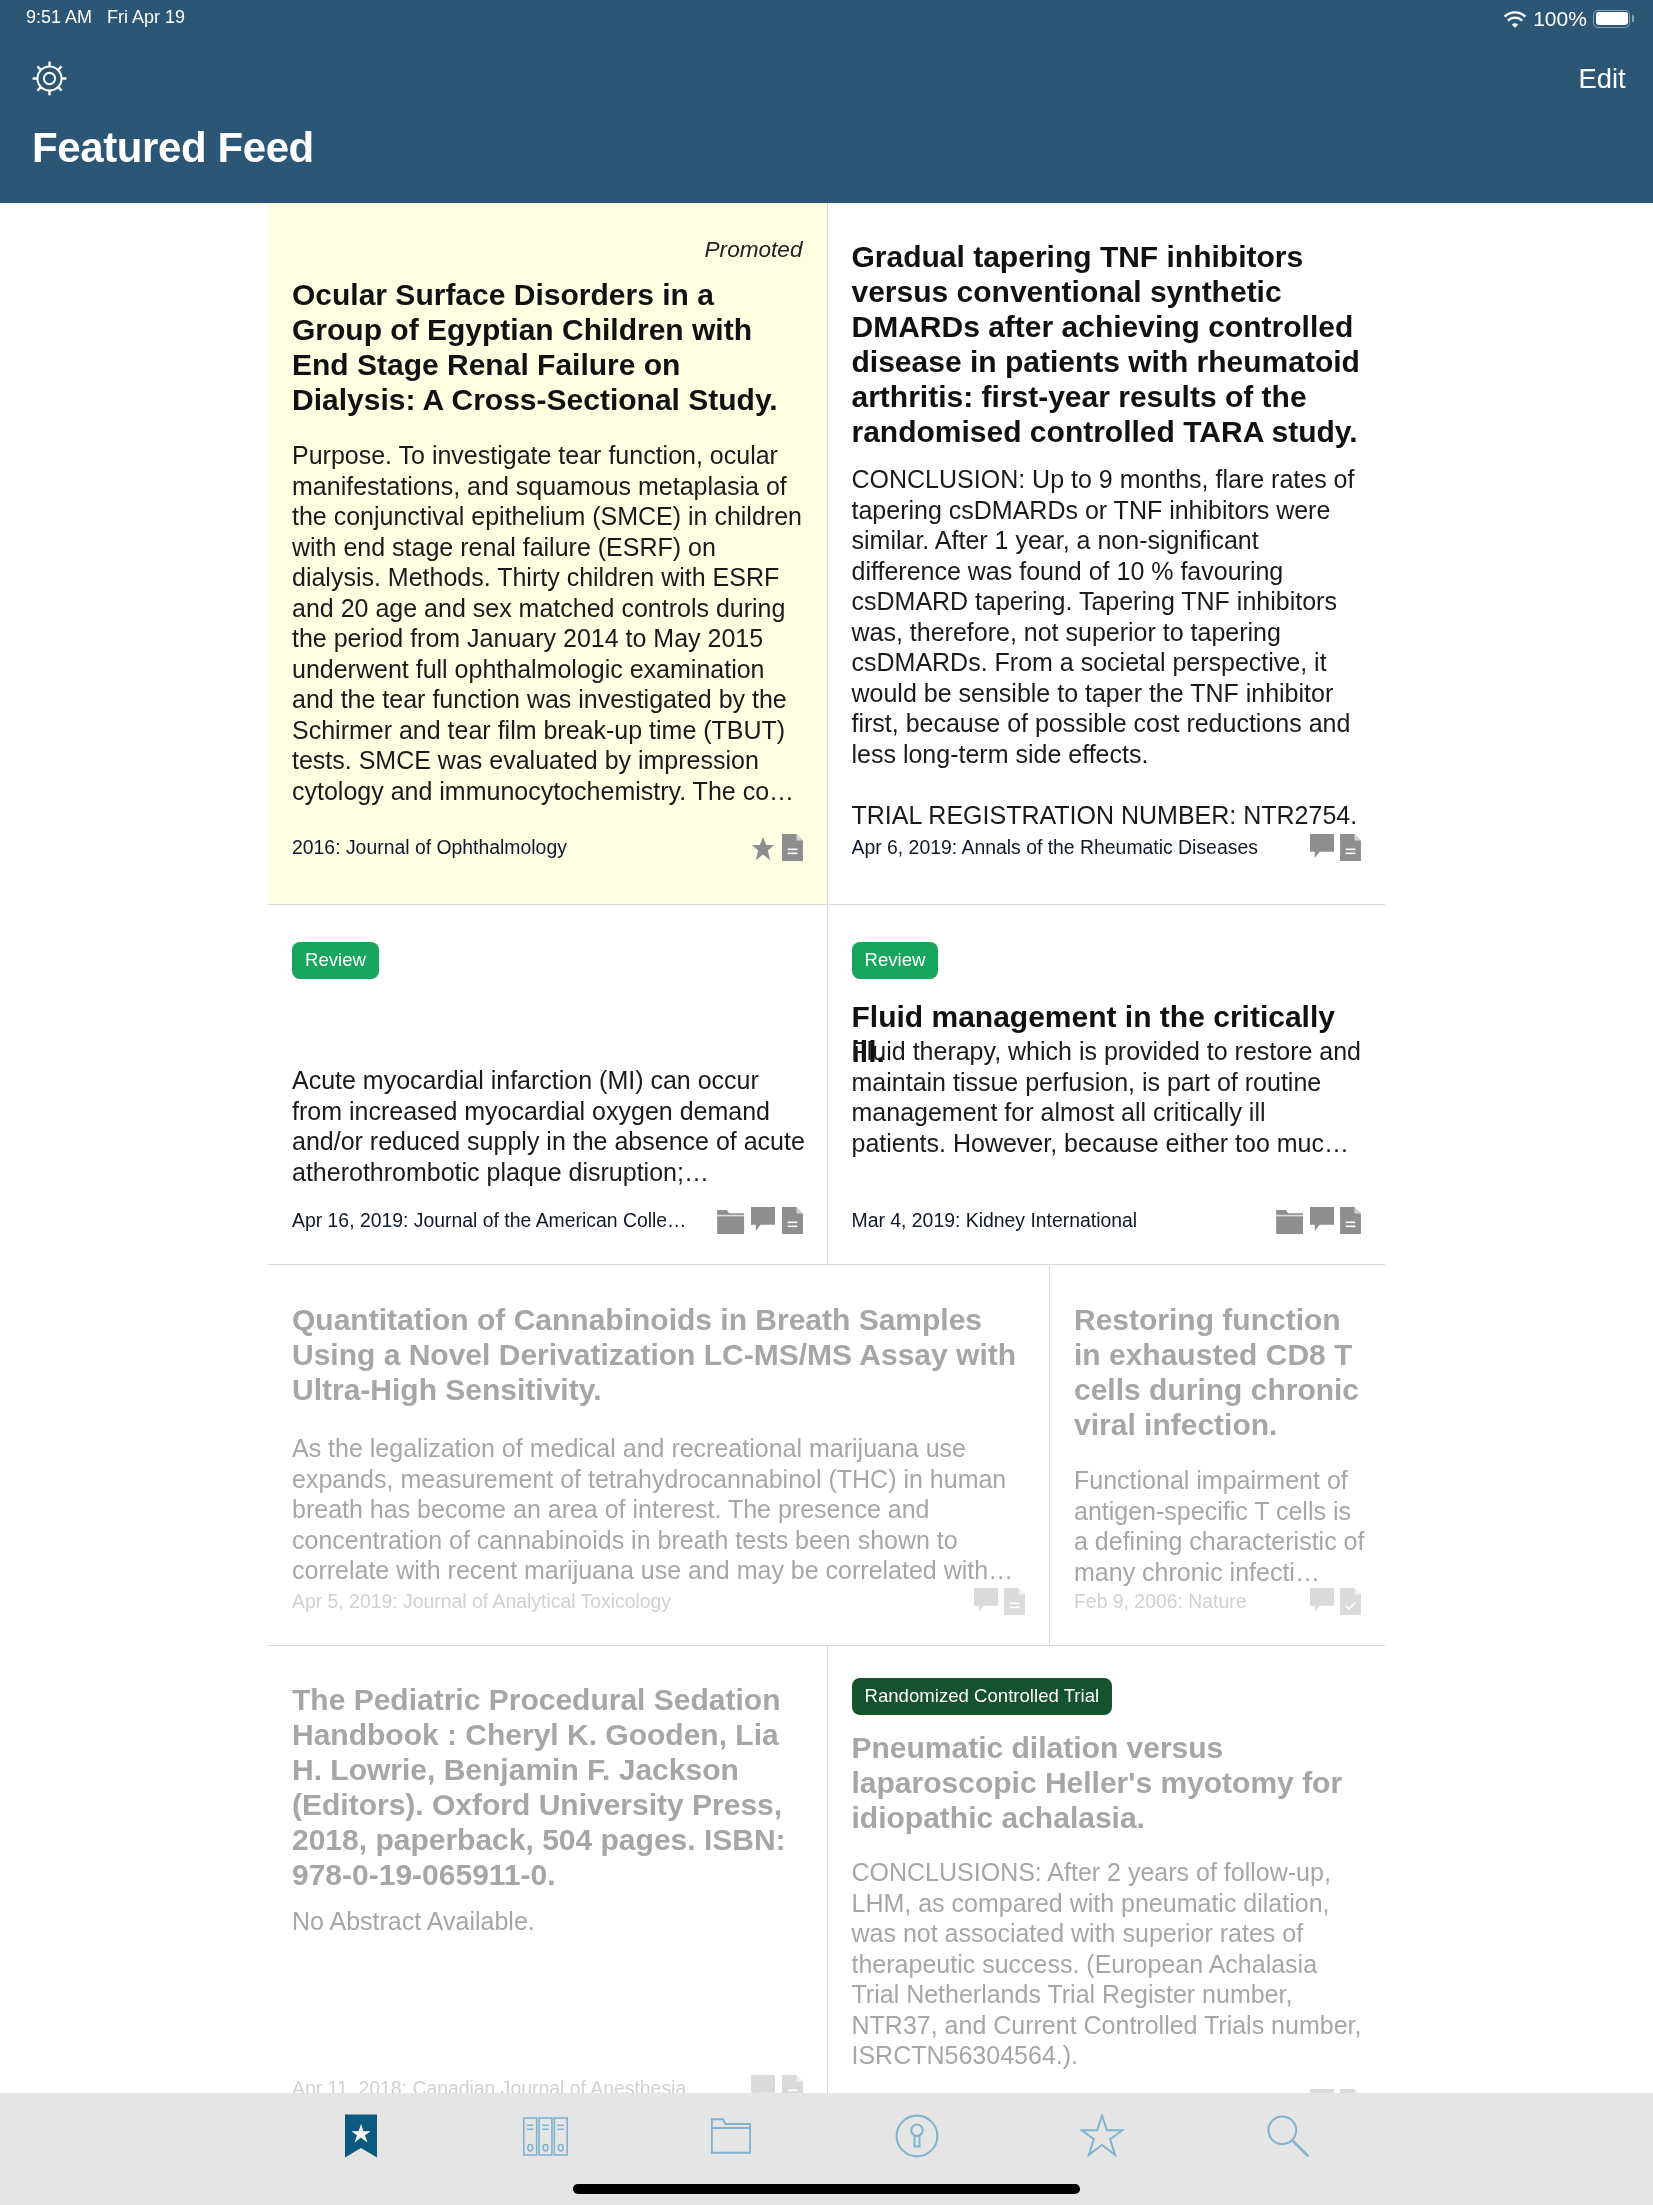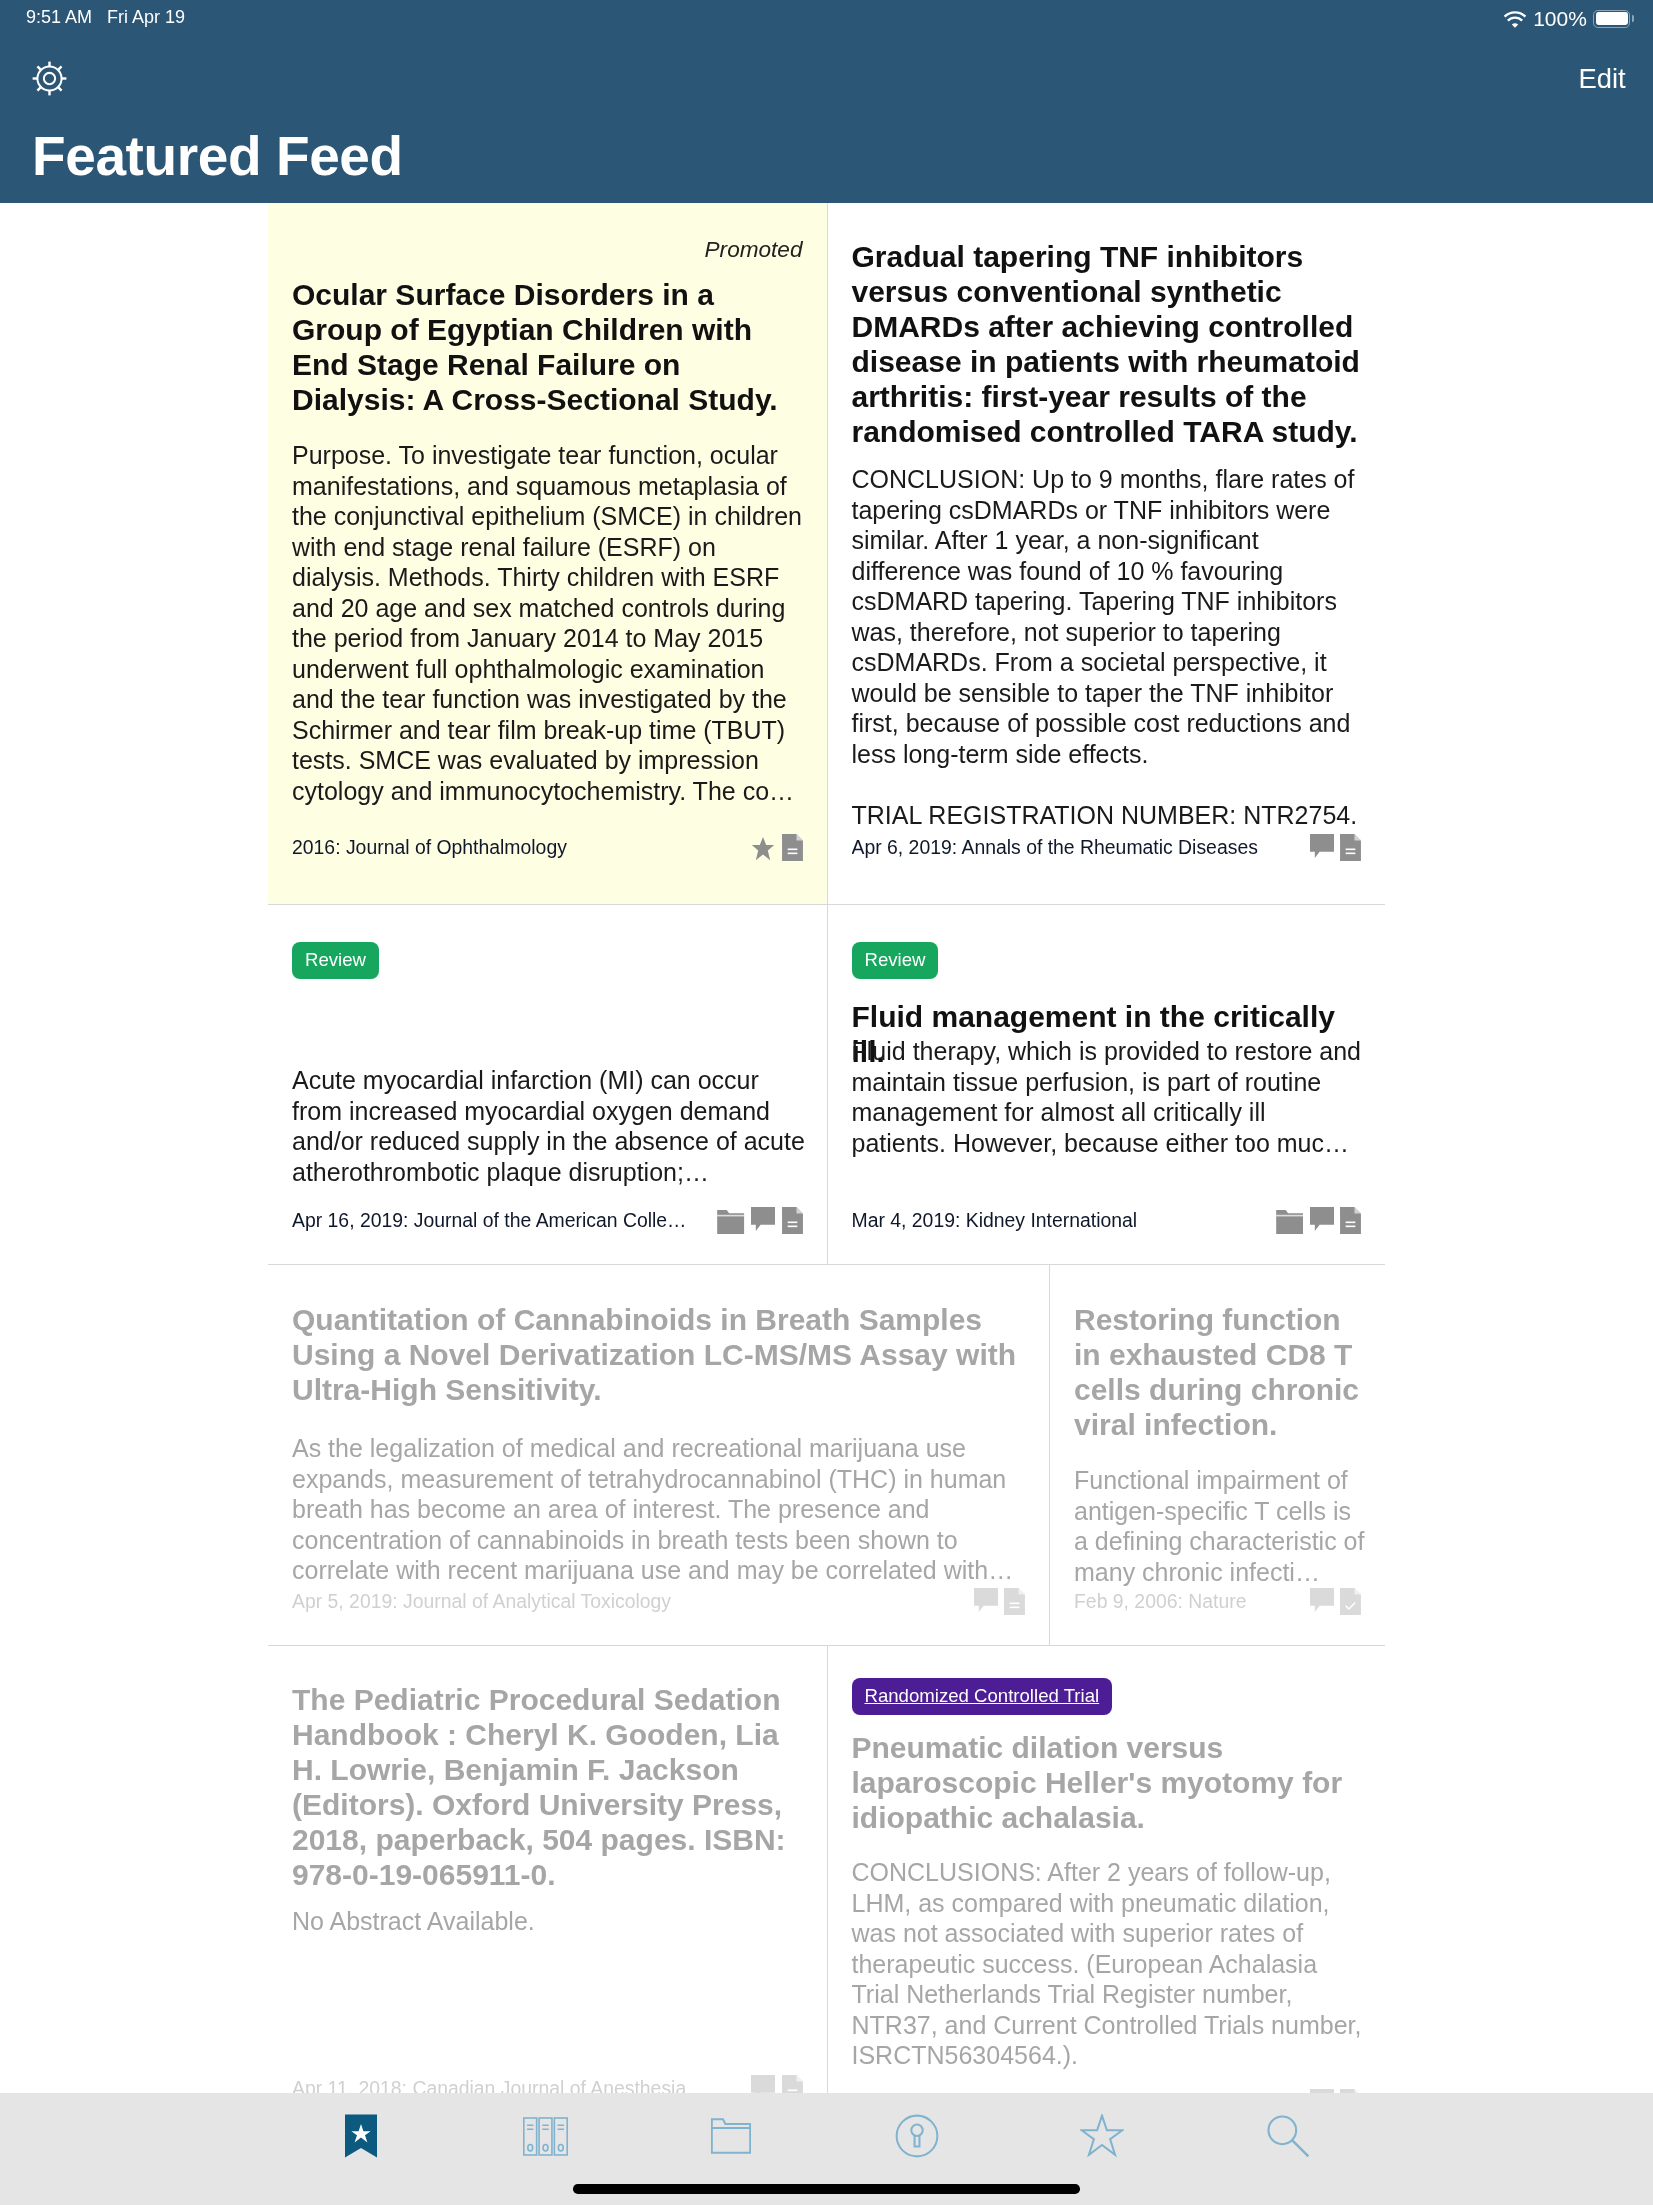--- a/index.html
+++ b/index.html
@@ -5,31 +5,31 @@
   * { box-sizing: border-box; margin: 0; padding: 0; }
   html, body { width: 1653px; height: 2205px; overflow: hidden; background: #ffffff; font-family: "Liberation Sans", sans-serif; }
   .header { position: absolute; left: 0; top: 0; width: 1653px; height: 203px; background: #2b5675; color: #fff; }
   .status-time { position: absolute; left: 26px; top: 6.5px; font-size: 18px; }
   .status-right { position: absolute; right: 22.6px; top: 6.5px; font-size: 21px; display: flex; align-items: center; gap: 6.5px; }
   .battery { width: 37px; height: 18px; border: 1.6px solid #8aa6bd; border-radius: 4.8px; padding: 1.6px; position: relative; }
   .battery::after { content: ""; position: absolute; right: -4.8px; top: 4.8px; width: 2.4px; height: 6.5px; background: #8aa6bd; border-radius: 0 1.6px 1.6px 0; }
   .battery .fill { width: 100%; height: 100%; background: #fff; border-radius: 2.4px; }
   .gear { position: absolute; left: 31px; top: 60px; width: 37px; height: 37px; }
   .edit-btn { position: absolute; right: 27.4px; top: 63px; font-size: 27.4px; color: #fff; cursor: pointer; }
-  .page-title { position: absolute; left: 32px; top: 124px; font-size: 55px; font-weight: bold; letter-spacing: -0.4px; }
+  .page-title { position: absolute; left: 32px; top: 124px; font-size: 42px; font-weight: bold; letter-spacing: -0.4px; }
 
   .feed { position: absolute; left: 268px; top: 203px; width: 1117px; height: 1890px; overflow: hidden; }
   .row { position: absolute; left: 0; width: 1117px; display: flex; border-bottom: 1.6px solid #d8d8d8; }
   .card { position: relative; height: 100%; padding: 0 24px; }
   .card + .card { border-left: 1.6px solid #d8d8d8; }
   .card.promoted { background: #fefee3; }
   .promoted-label { position: absolute; right: 24px; top: 34px; font-size: 22.6px; font-style: italic; color: #222; }
   .badge { display: inline-block; font-size: 18.6px; color: #fff; padding: 7.3px 13px; border-radius: 8px; }
   .badge.review { background: #16a65d; }
-  .badge.rct { background: #4c1d95; color: #fff; text-decoration: underline; }
+  .badge.rct { background: #14532d; color: #fff; }
   .title { font-size: 30px; font-weight: bold; line-height: 35px; color: #111; }
   .abstract { font-size: 25px; line-height: 30.5px; color: #1a1a1a; }
   .footer { position: absolute; left: 24px; right: 24px; display: flex; align-items: center; justify-content: space-between; }
   .source { font-size: 19.4px; color: #0f172a; white-space: nowrap; overflow: hidden; text-overflow: ellipsis; }
   .icons { display: flex; gap: 6.5px; align-items: flex-end; }
   .faded .title { color: #a6a6a6; }
   .faded .abstract { color: #a6a6a6; }
   .faded .source { color: #d0d0d0; }
   .faded .icons svg { fill: #dadada; }
 

